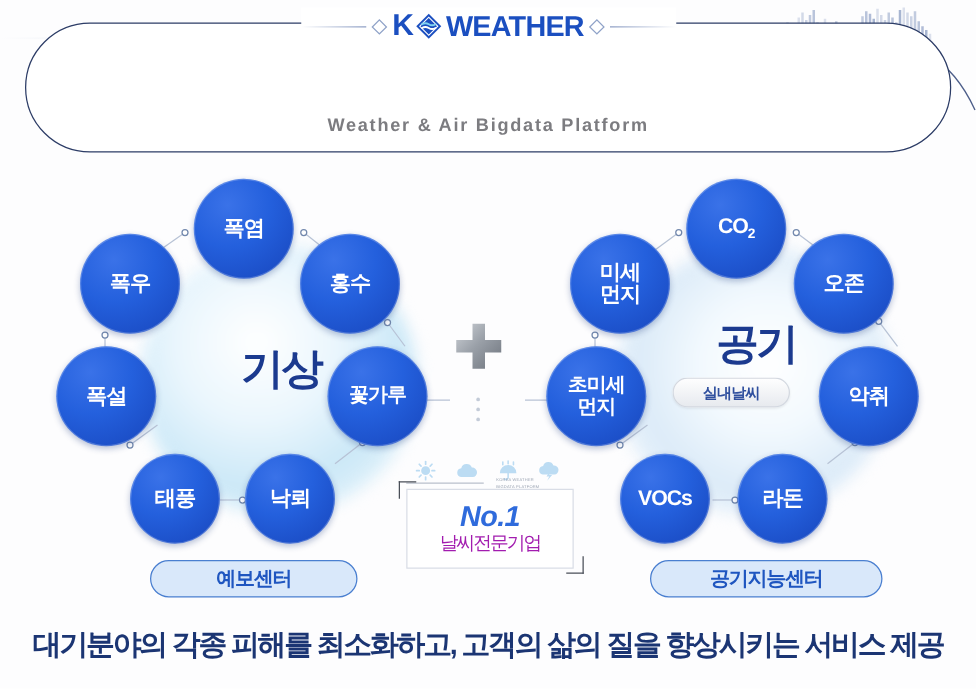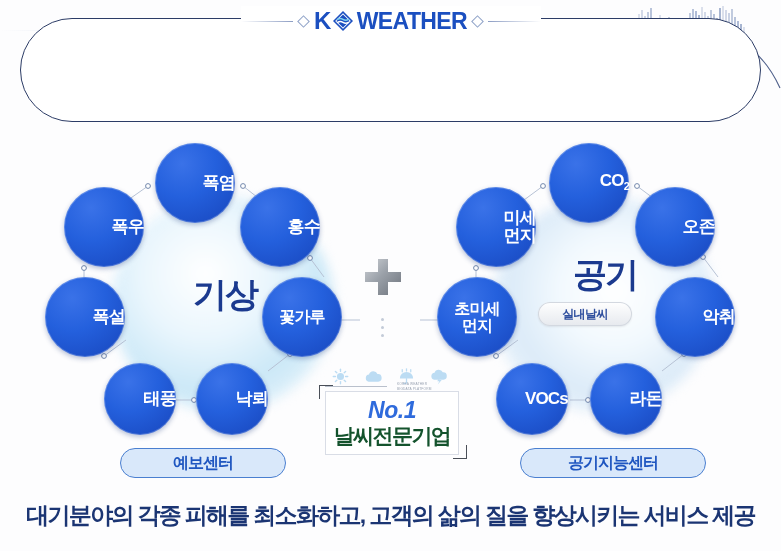--- a/index.html
+++ b/index.html
@@ -53,21 +53,21 @@
 
   
   .node{
     position:absolute;border-radius:50%;
     background:radial-gradient(circle at 34% 26%,#3a72e8 0%,#2460dd 42%,#1c4fc8 78%,#1947b8 100%);
     box-shadow:0 2px 5px rgba(20,50,120,.30), inset 0 0 0 1px rgba(255,255,255,.22);
     display:flex;align-items:center;justify-content:center;
     color:#ffffff;font-weight:bold;text-align:center;line-height:1.08;
     letter-spacing:-.8px;
   }
-  .node.s1{font-size:17px;justify-content:flex-end;}
+  .node.s1{font-size:17px;}
   .node.s2{font-size:16px;}
   .node sub{font-size:11px;vertical-align:sub;}
 
   
   .clabel{position:absolute;font-weight:bold;color:#1b3a8f;letter-spacing:-2px;}
   .clabelL{left:155px;top:272px;width:140px;text-align:center;font-size:34px;}
   .clabelR{left:540px;top:252px;width:130px;text-align:center;font-size:34px;}
 
   .tag{
     position:absolute;display:flex;align-items:center;justify-content:center;
@@ -92,21 +92,21 @@
   .vdots i{width:3px;height:3px;border-radius:50%;background:#c3cbd8;display:block;}
 
   
   .wicons{position:absolute;left:332px;top:367px;width:116px;height:18px;display:flex;justify-content:space-between;align-items:center;}
 
   
   .nobox{position:absolute;left:325px;top:391px;width:134px;height:64px;
     background:#ffffff;border:1px solid #d9dde6;box-sizing:border-box;
     display:flex;flex-direction:column;align-items:center;justify-content:center;}
   .nobox .n1{font-size:23px;font-weight:bold;font-style:italic;color:#2f6bdc;letter-spacing:-.5px;line-height:1;}
-  .nobox .n2{font-size:21px;font-weight:bold;color:#14532d;letter-spacing:-1.6px;line-height:1.1;margin-top:2px;}
+  .nobox .n2{font-size:15px;font-weight:normal;color:#a21caf;letter-spacing:-1.6px;line-height:1.1;margin-top:2px;}
   .brk{position:absolute;width:13px;height:13px;}
   .brk.tl{left:319px;top:385px;border-left:1.4px solid #4a4f58;border-top:1.4px solid #4a4f58;}
   .brk.br{left:453px;top:445px;border-right:1.4px solid #4a4f58;border-bottom:1.4px solid #4a4f58;}
   .microtxt{position:absolute;left:397px;top:382px;font-size:3.2px;color:#9aa3b2;letter-spacing:.2px;line-height:1.5;white-space:nowrap;}
   .microline{position:absolute;left:325px;top:386px;width:62px;height:1px;background:#b9c0cc;}
 
   
   .caption{
     position:absolute;left:0;right:0;top:500px;text-align:center;
     font-size:23px;font-weight:bold;color:#1b3573;letter-spacing:-1.7px;white-space:nowrap;
@@ -187,20 +187,21 @@
         <polygon points="11,4.4 17.6,11 11,17.6 4.4,11" fill="#1b4fc0"></polygon>
         <path d="M5.6 9.4 q2.7 -1.7 5.4 0 q2.7 1.7 5.4 0" stroke="#7fd3f0" stroke-width="1.5" fill="none" stroke-linecap="round"></path>
         <path d="M5.6 12.4 q2.7 -1.7 5.4 0 q2.7 1.7 5.4 0" stroke="#ffffff" stroke-width="1.5" fill="none" stroke-linecap="round"></path>
       </svg>
       <span class="wtext">WEATHER</span>
     </span>
     <span class="dot"></span>
     <span class="ln r"></span>
   </div>
 
+  <div class="subtitle">Weather &amp; Air Bigdata Platform</div>
 
   <div class="skyblob skyL"></div>
   <div class="skyblob skyR"></div>
 
   <svg style="position:absolute;left:0;top:0;width:781px;height:551px;pointer-events:none;">
     <g stroke="#b7c2d5" stroke-width="1" fill="none">
       <path d="M148 186 L128 200"></path>
       <path d="M243 186 L262 201"></path>
       <path d="M310 258 L324 277"></path>
       <path d="M290 354 L268 371"></path>

